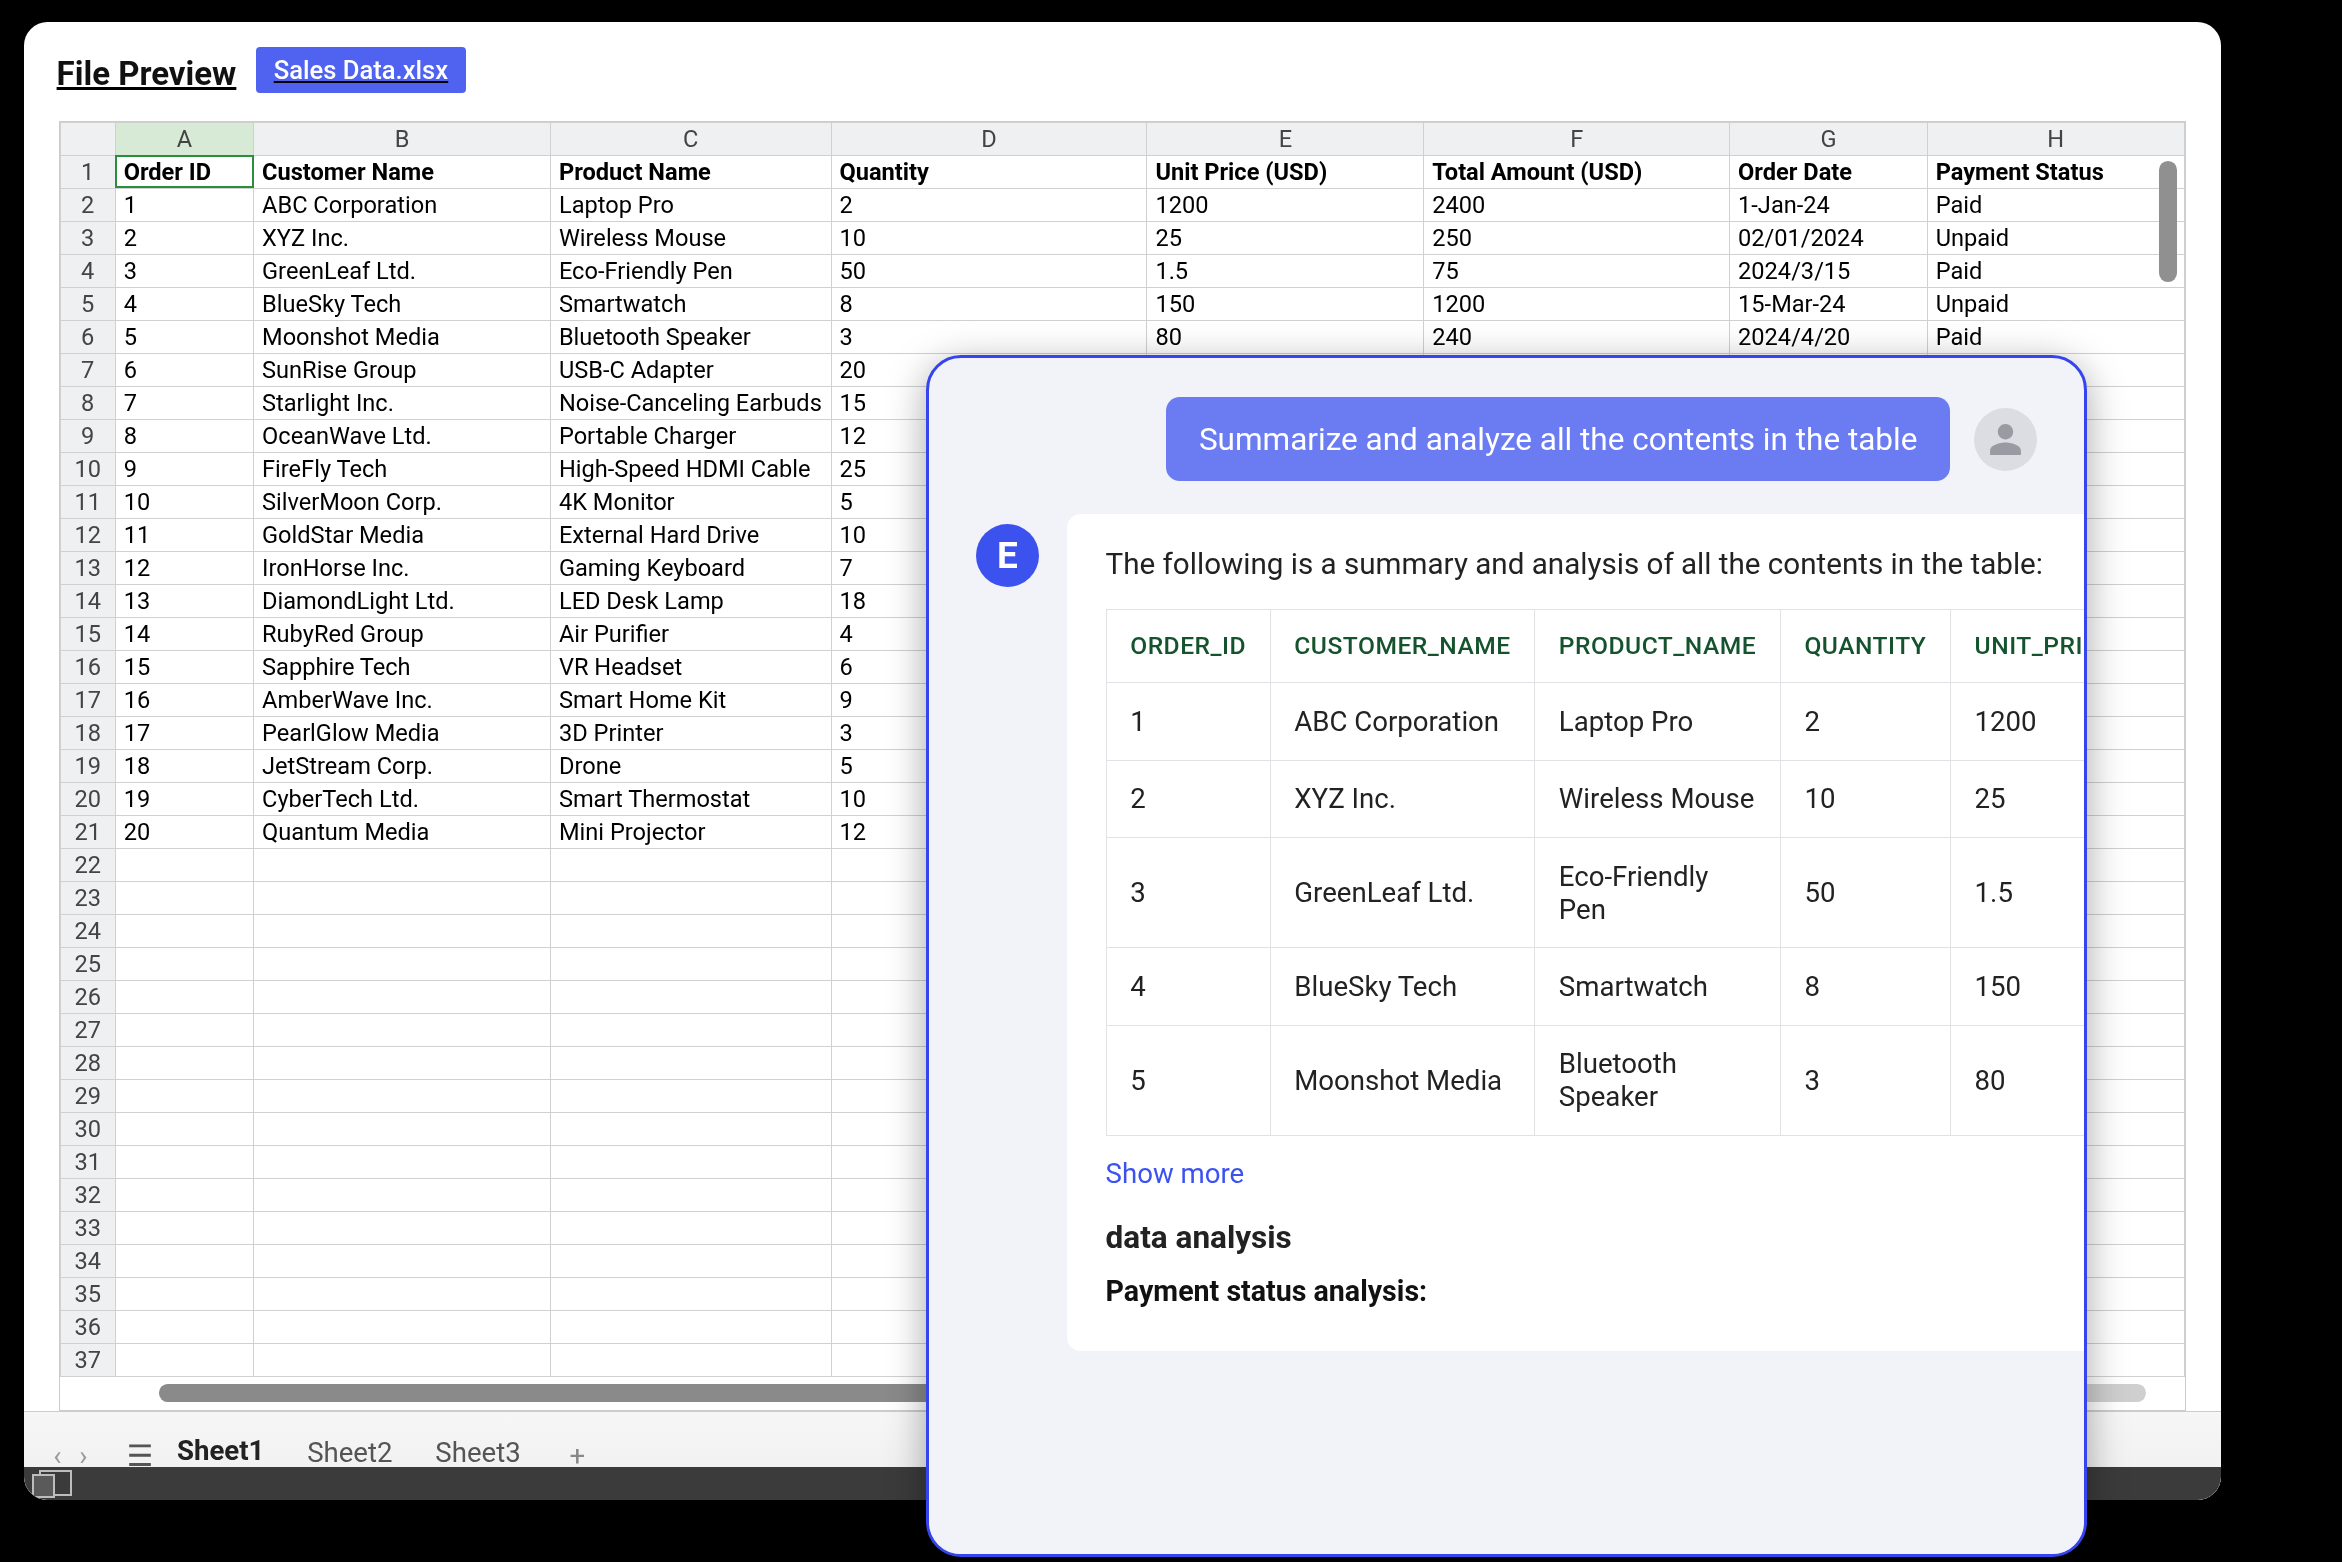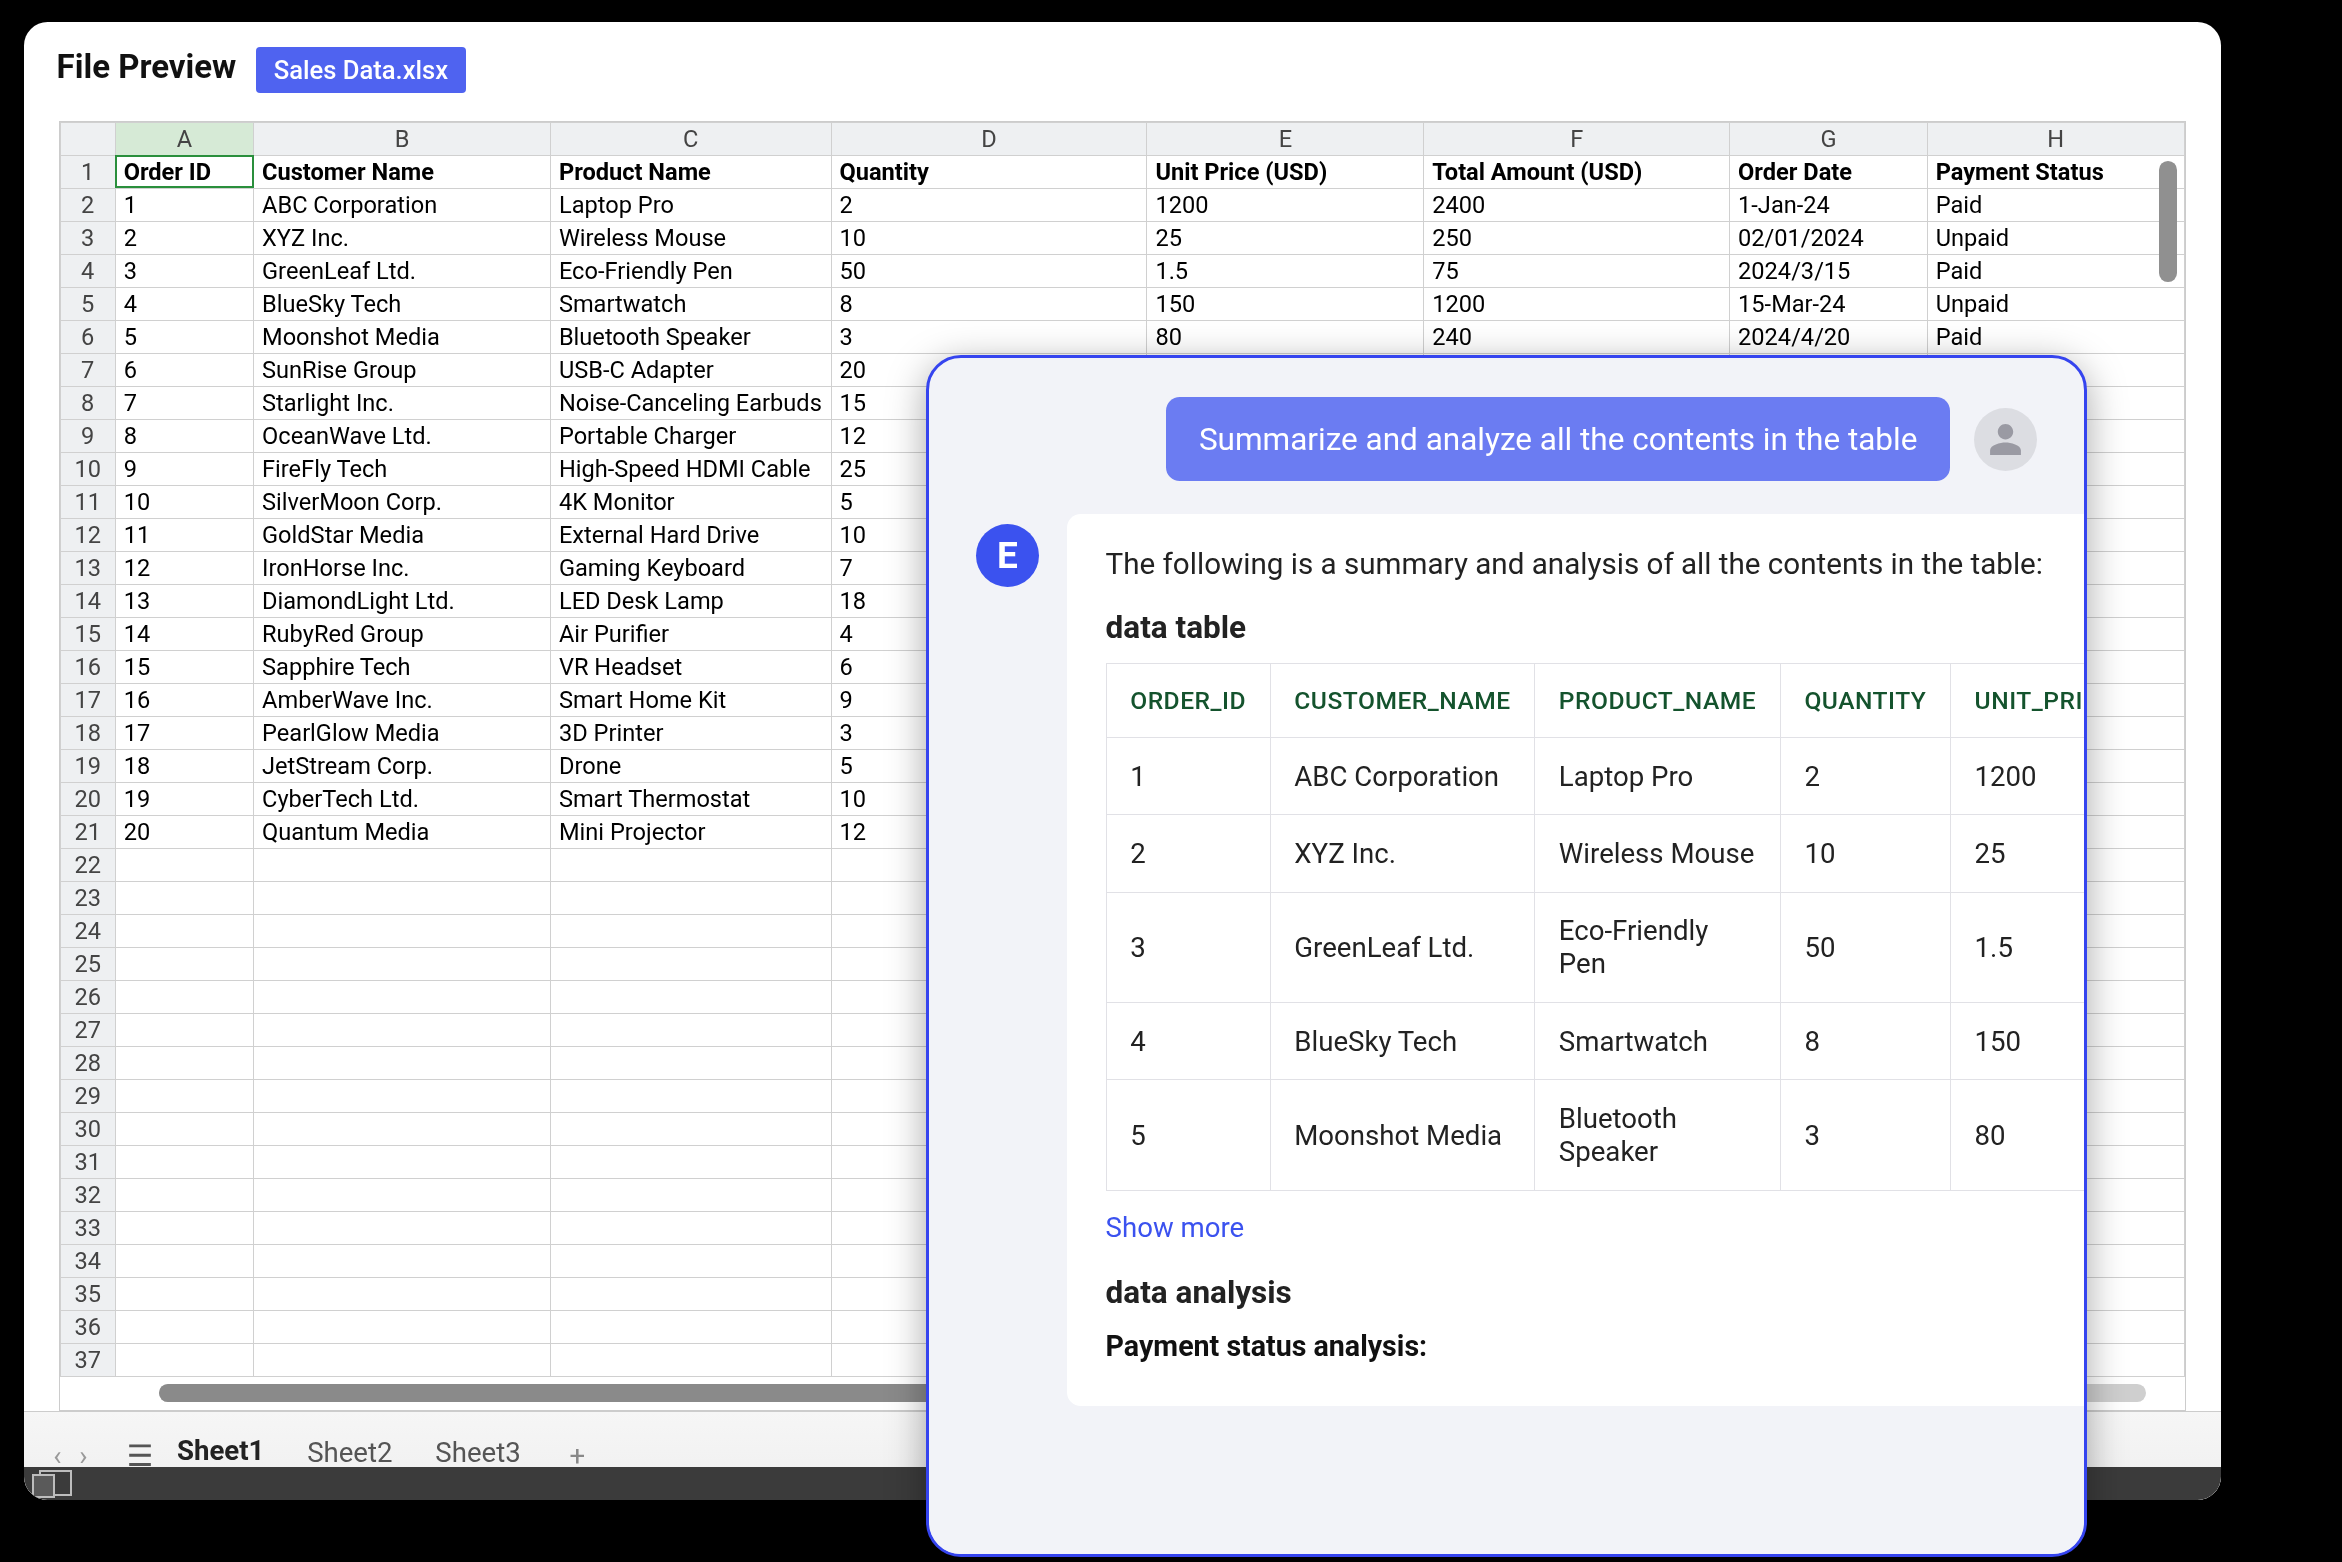--- a/index.html
+++ b/index.html
@@ -17,23 +17,24 @@
     left: 23.6px;
     width: 2197px;
     height: 1478px;
     background: #fff;
     border-radius: 23.6px;
     overflow: hidden;
     box-shadow: 0 3.9px 19.7px rgba(0,0,0,0.3);
   }
   .fp-header {
     display: flex;
-    align-items: flex-start;
+    align-items: flex-end;
     padding: 25.6px 33px 17.7px 33px;
     gap: 19.7px;
+    text-decoration: underline;
   }
   .fp-title {
     font-size: 33px;
     font-weight: 700;
     color: #111;
   }
   .fp-badge {
     background: #4f63f0;
     color: #fff;
     padding: 7.9px 17.7px;
@@ -733,21 +734,20 @@
       <svg viewBox="0 0 24 24">
           <path d="M12 12c2.7 0 5-2.3 5-5s-2.3-5-5-5-5 2.3-5 5 2.3 5 5 5zm0 2c-3.3 0-10 1.7-10 5v3h20v-3c0-3.3-6.7-5-10-5z"></path>
         </svg>
     </div>
   </div>
 
   <div class="asst-row">
     <div class="asst-avatar">E</div>
     <div class="asst-card">
       <p class="lead">The following is a summary and analysis of all the contents in the table:</p>
-      <h3>data table</h3>
       <table class="dtable">
         <thead>
             <tr id="dt-head">
               <th>ORDER_ID</th>
               <th>CUSTOMER_NAME</th>
               <th>PRODUCT_NAME</th>
               <th>QUANTITY</th>
               <th>UNIT_PRICE_USD</th>
             </tr>
           </thead>

